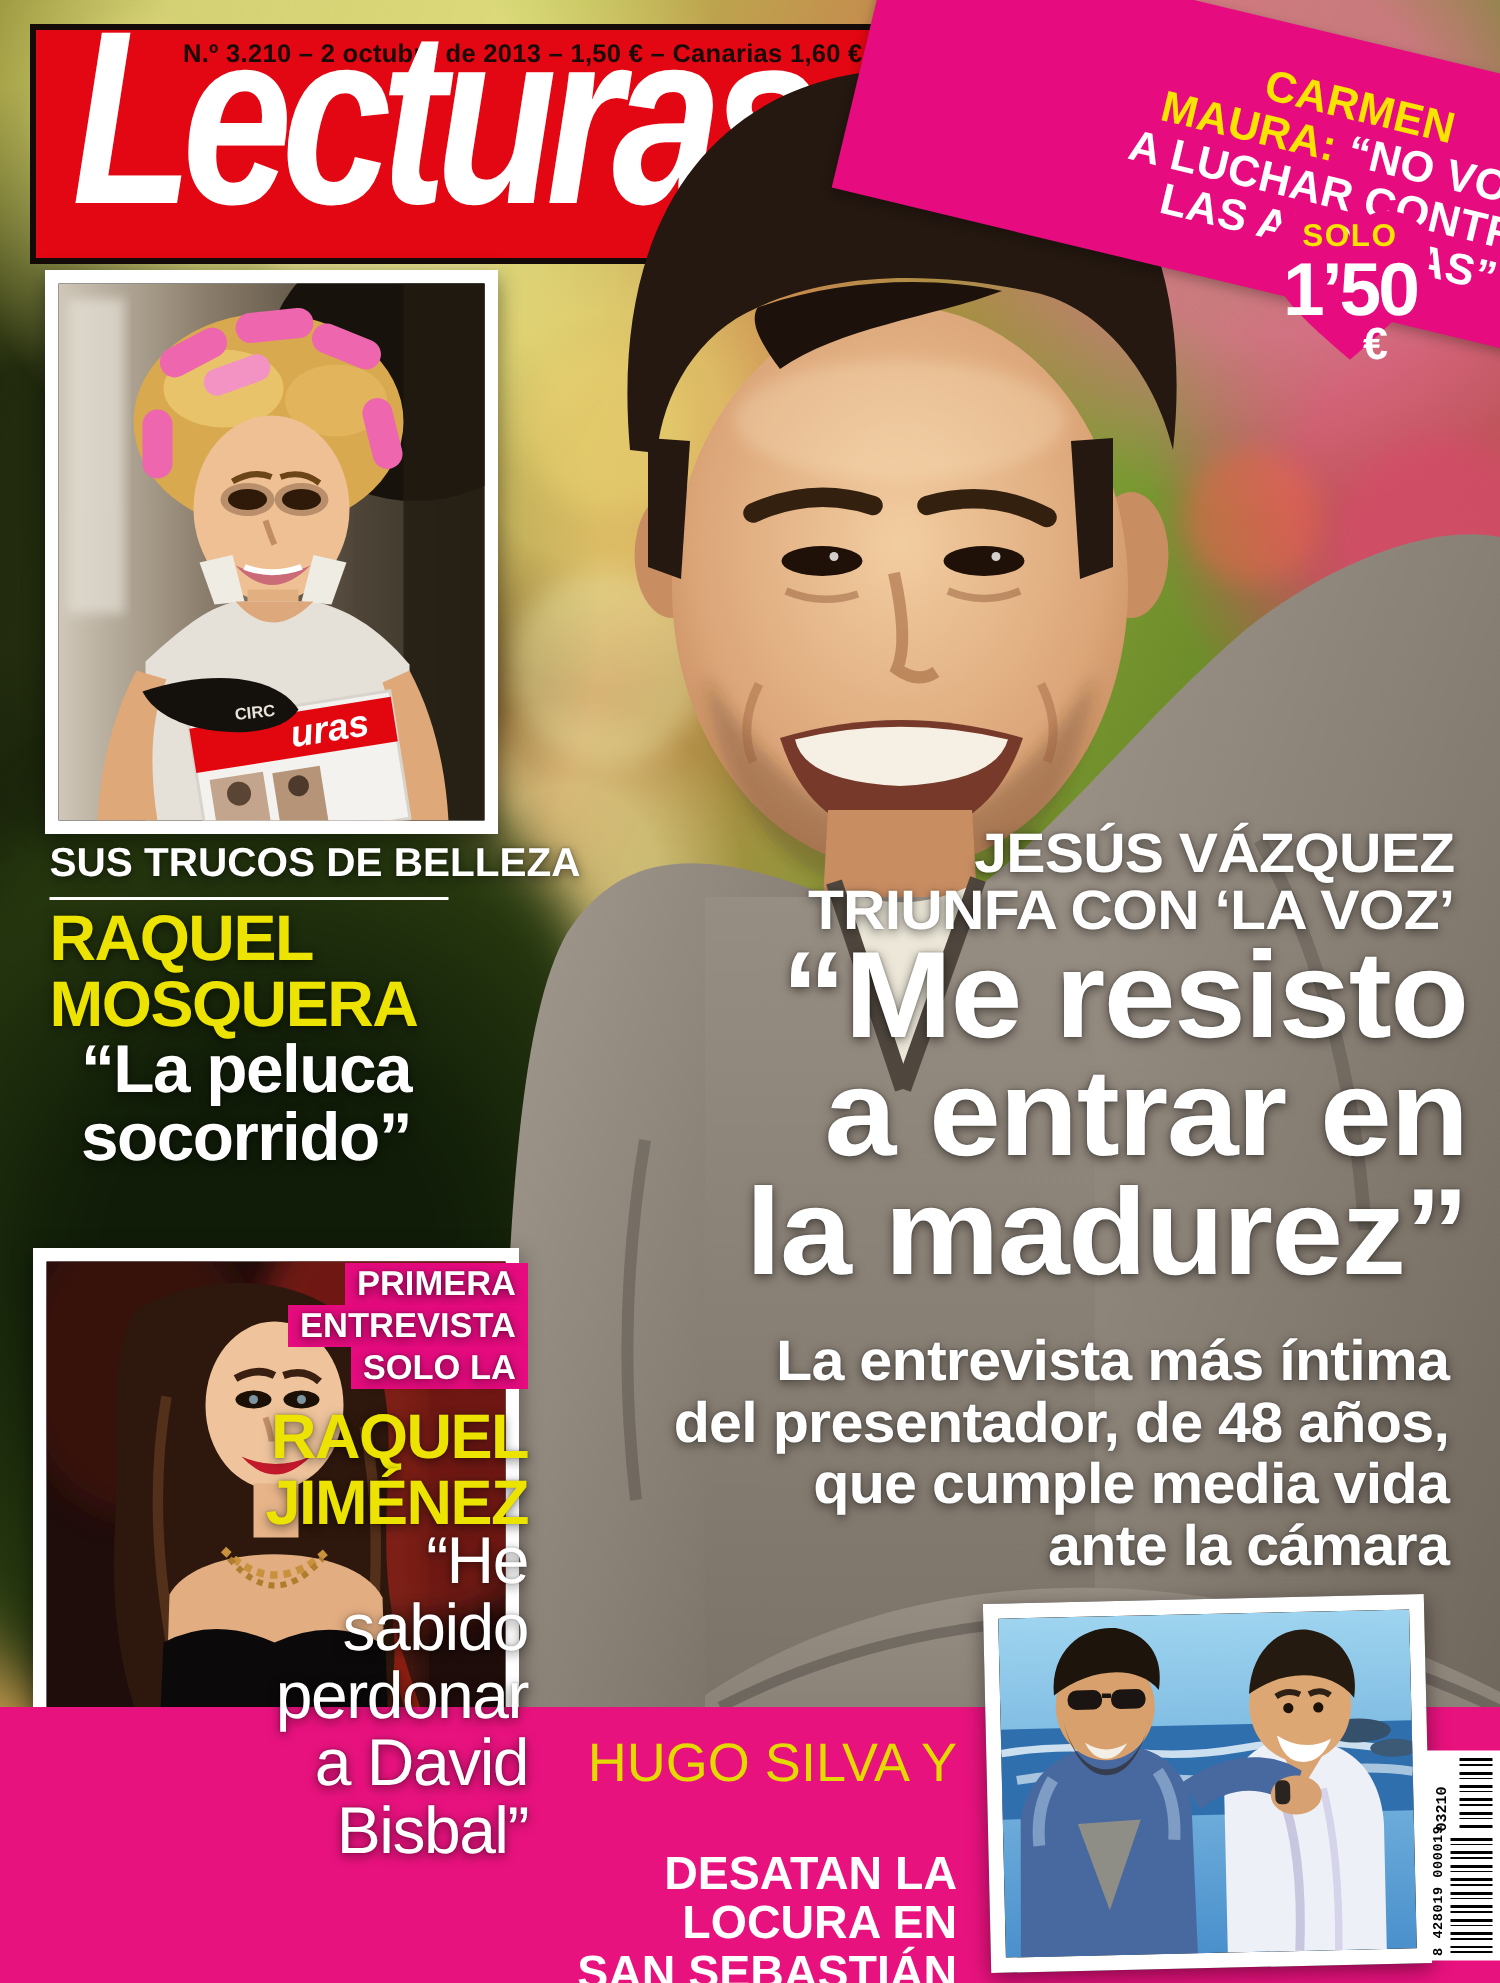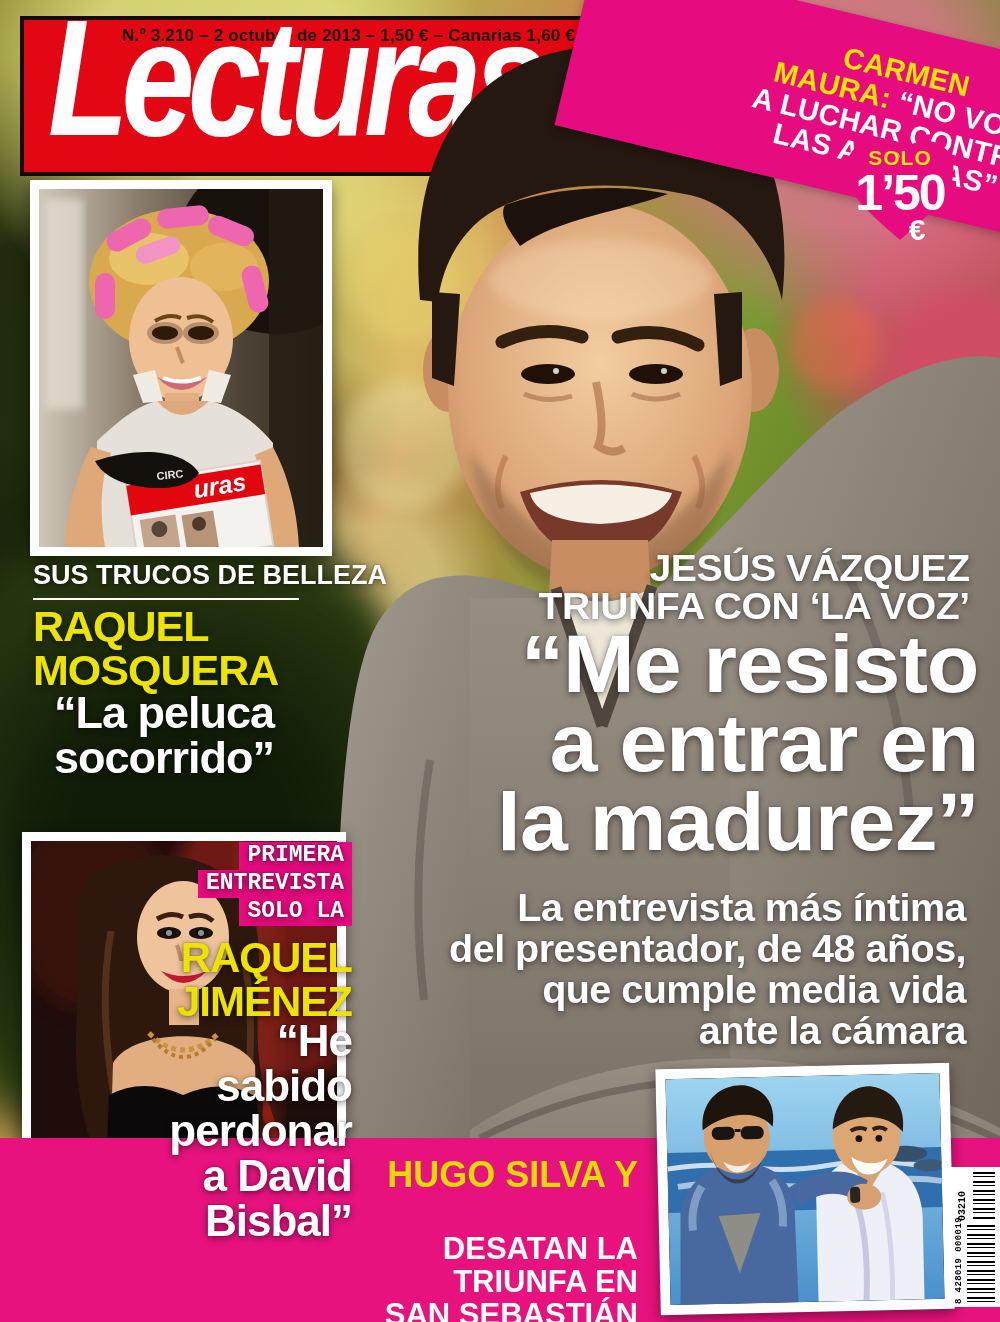--- a/index.html
+++ b/index.html
@@ -69,30 +69,30 @@
                font-size:37px;line-height:38px;letter-spacing:-.5px;z-index:5;
                transform:scaleX(1.06);transform-origin:100% 0;}
   .main-quote{right:22px;top:624px;text-align:right;color:#fff;font-weight:700;
               font-size:82px;line-height:79px;letter-spacing:-1px;z-index:5;
               transform:scaleX(1.05);transform-origin:100% 0;}
   .main-dek{right:34px;top:888px;text-align:right;color:#fff;font-weight:700;
             font-size:38px;line-height:41px;letter-spacing:-.5px;z-index:5;
             transform:scaleX(1.04);transform-origin:100% 0;}
 
   .badge-jimenez{right:648px;top:842px;z-index:6;display:flex;flex-direction:column;
-                 align-items:flex-end;font-family:Liberation Mono, monospace;}
+                 align-items:flex-end;}
   .badge-jimenez .bl{background:#e60b7f;color:#fff;font-weight:700;font-size:23px;
                      line-height:25px;padding:1px 8px 2px;}
   .name-jimenez{right:648px;top:936px;text-align:right;color:#ece400;font-weight:700;
                 font-size:42px;line-height:44px;letter-spacing:-1px;z-index:6;}
-  .quote-jimenez{right:648px;top:1018px;text-align:right;color:#fff;font-weight:700;
+  .quote-jimenez{right:648px;top:1018px;text-align:right;color:#fff;font-weight:400;
                  font-size:44px;line-height:45px;letter-spacing:-1px;z-index:6;}
 
   .bottom-band{left:0;top:1138px;width:1000px;height:184px;background:#e8127e;z-index:4;}
-  .bottom-names{right:362px;top:1156px;text-align:right;color:#e3da00;font-weight:700;
+  .bottom-names{right:362px;top:1156px;text-align:right;color:#e3da00;font-weight:400;
                 font-size:36px;line-height:38px;z-index:5;}
   .bottom-dek{right:362px;top:1232px;text-align:right;color:#fff;font-weight:700;
               font-size:31px;line-height:33px;z-index:5;}
 
   
   .barcode{left:951px;top:1167px;width:49px;height:140px;background:#fff;z-index:7;}
   .bars{position:absolute;background:repeating-linear-gradient(
          to bottom,#000 0 2px,#fff 2px 4px,#000 4px 5px,#fff 5px 9px);}
   .bars1{left:22px;top:5px;width:22px;height:47px;}
   .bars2{left:16px;top:58px;width:28px;height:77px;}
@@ -345,21 +345,21 @@
     <div>a David</div>
     <div>Bisbal”</div>
   </div>
 
   <div class="abs bottom-band"></div>
   <div class="abs bottom-names">
     <div>HUGO SILVA Y</div>
   </div>
   <div class="abs bottom-dek">
     <div>DESATAN LA</div>
-    <div>TRIUNFA EN</div>
+    <div>LOCURA EN</div>
     <div>SAN SEBASTIÁN</div>
   </div>
 
   <div class="abs photo photo-hugo">
     <svg width="274" height="226" viewBox="0 0 274 226">
       <defs>
         <linearGradient id="sky" x1="0" y1="0" x2="0" y2="1">
           <stop offset="0%" stop-color="#9ed4ef"></stop>
             <stop offset="100%" stop-color="#4a90cc"></stop>
         </linearGradient>

